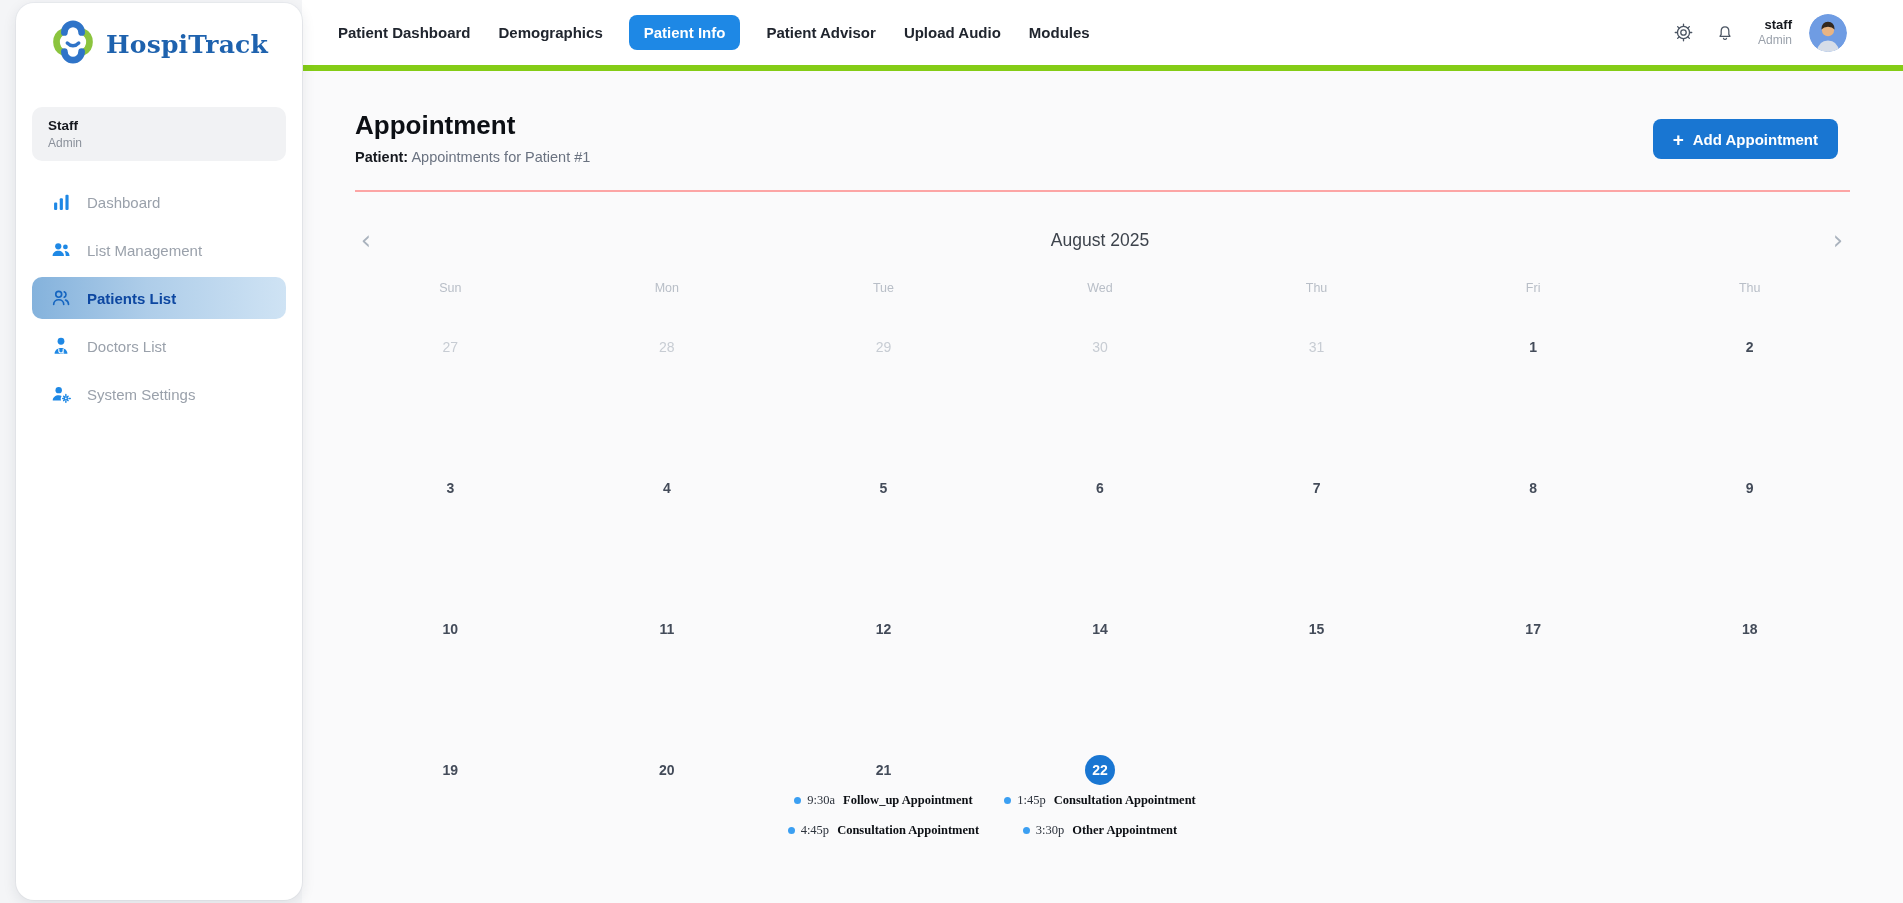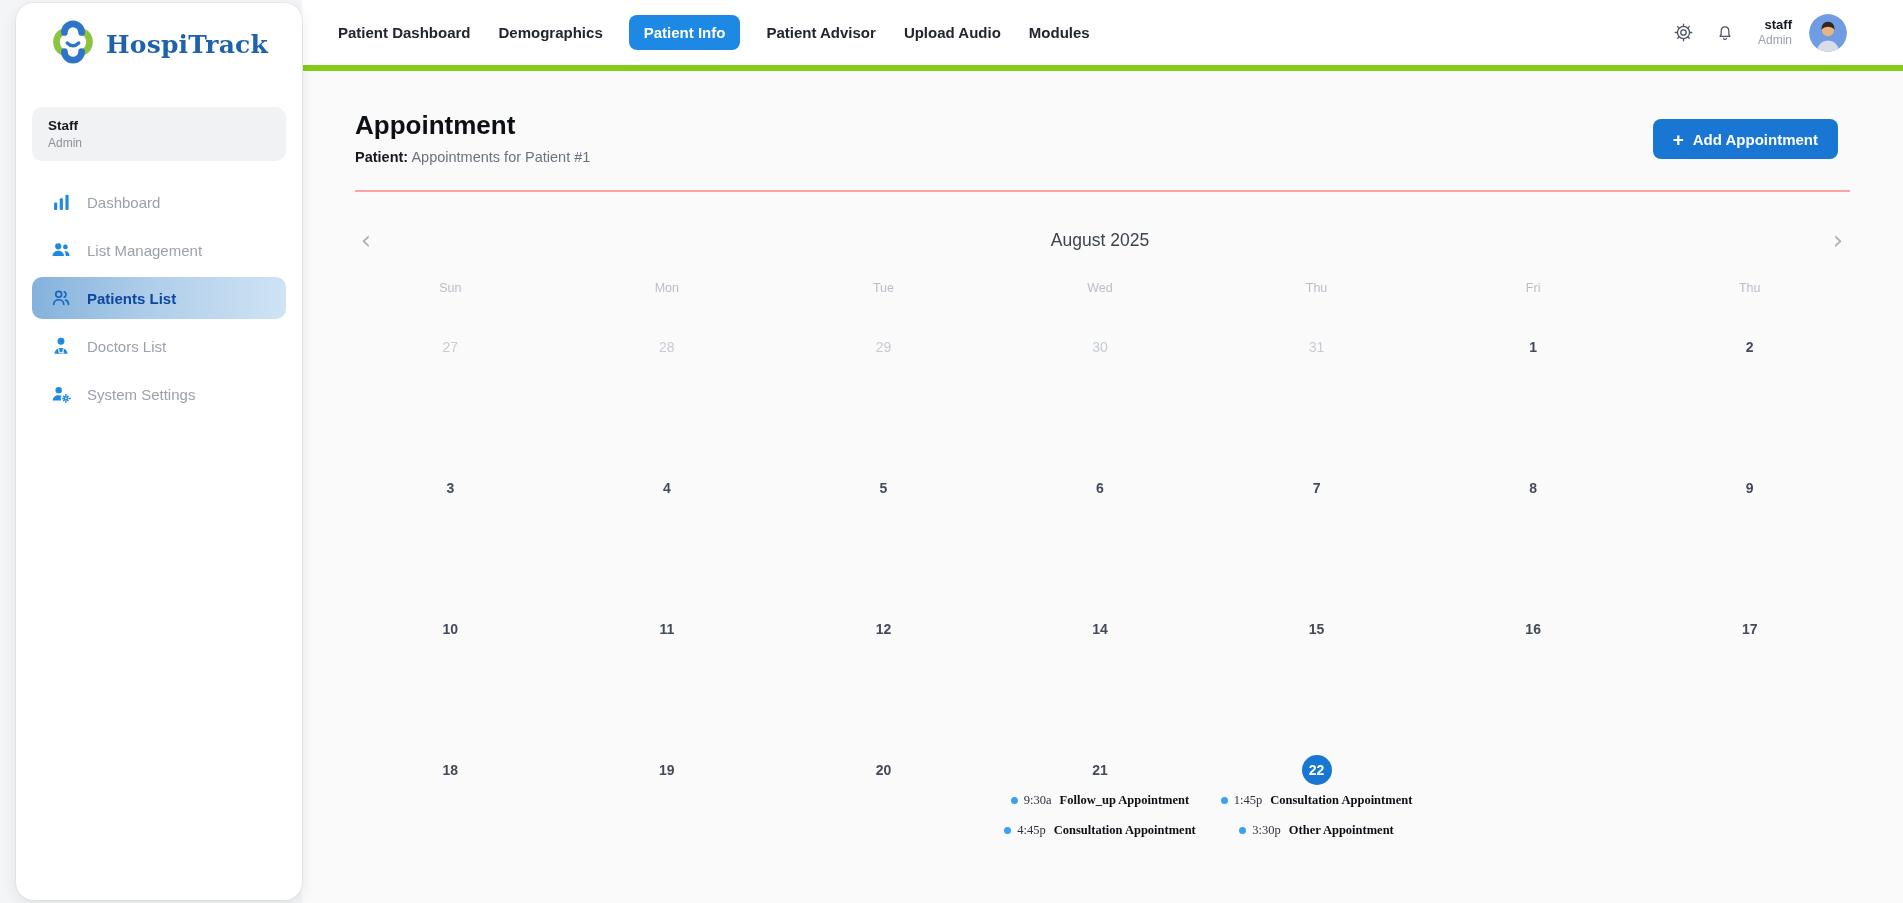--- a/index.html
+++ b/index.html
@@ -354,25 +354,20 @@
               <span class="day-num">14</span>
             </div>
           </div>
           <div class="cell">
             <div class="date-slot">
               <span class="day-num">15</span>
             </div>
           </div>
           <div class="cell">
             <div class="date-slot">
-              <span class="day-num">16</span>
-            </div>
-          </div>
-          <div class="cell">
-            <div class="date-slot">
               <span class="day-num">17</span>
             </div>
           </div>
           <div class="cell">
             <div class="date-slot">
               <span class="day-num">18</span>
             </div>
           </div>
           <div class="cell">
             <div class="date-slot">

